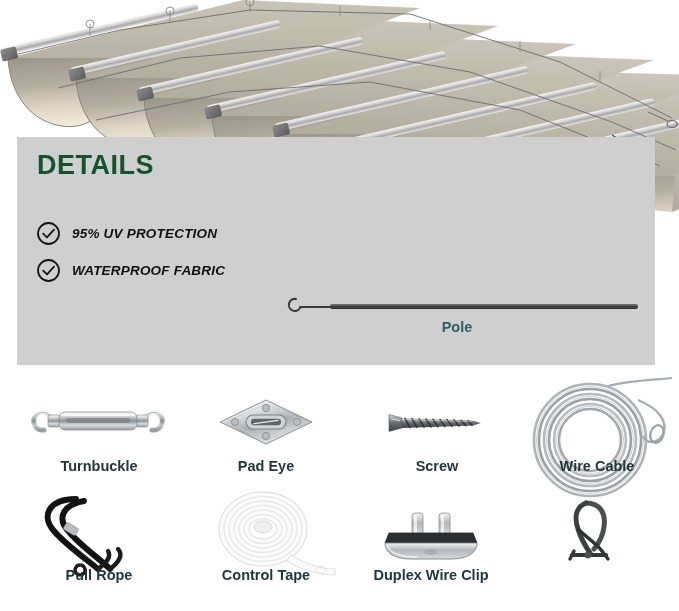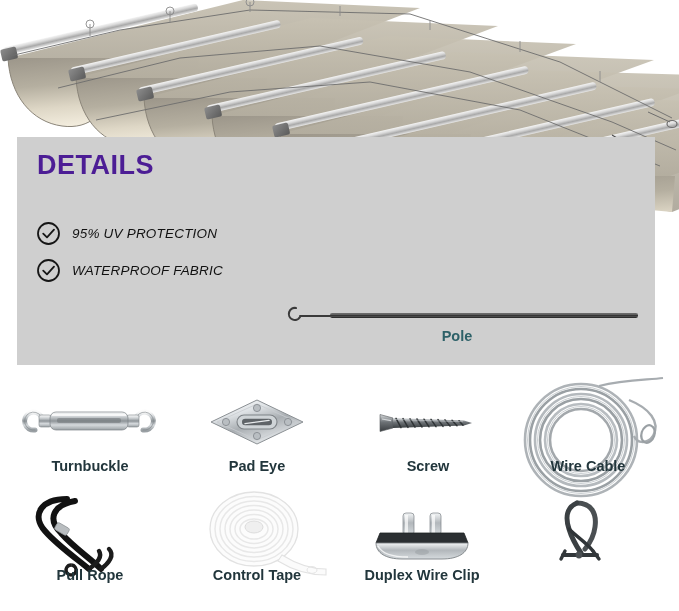--- a/index.html
+++ b/index.html
@@ -15,37 +15,37 @@
   .hero{position:absolute;left:0;top:0;width:679px;height:250px;overflow:hidden;}
 
   
   .details-panel{
     position:absolute;left:17px;top:137px;width:638px;height:228px;
     background:#cfcfcf;
   }
   .details-title{
     position:absolute;left:20px;top:13px;
     font-size:27px;font-weight:bold;letter-spacing:.5px;
-    color:#4c1d95;
+    color:#14532d;
   }
   .feature-list{position:absolute;left:19px;top:80px;width:330px;}
   .feature-row{display:flex;align-items:center;height:32px;margin-bottom:5px;}
   .check-icon{width:25px;height:25px;flex:0 0 25px;margin-right:11px;}
   .feature-text{
-    font-size:13.5px;font-weight:normal;font-style:italic;
+    font-size:13.5px;font-weight:bold;font-style:italic;
     color:#111111;letter-spacing:.2px;white-space:nowrap;
   }
-  .pole-wrap{position:absolute;left:255px;top:159px;width:370px;height:60px;}
+  .pole-wrap{position:absolute;left:255px;top:150px;width:370px;height:60px;}
   .pole-label{
     position:absolute;left:0;top:32px;width:370px;text-align:center;
     font-size:14.5px;font-weight:bold;color:#2d6168;
   }
 
   
-  .acc-grid{position:absolute;left:0;top:372px;width:640px;height:239px;}
+  .acc-grid{position:absolute;left:9px;top:372px;width:640px;height:239px;}
   .acc-cell{position:absolute;width:170px;height:112px;}
   .acc-art{position:absolute;left:0;top:0;width:170px;height:78px;}
   .acc-label{
     position:absolute;left:0;top:74px;width:170px;text-align:center;
     font-size:14.5px;font-weight:bold;color:#22363c;white-space:nowrap;
   }
   .wire-cable-cell{z-index:3;}
   .wire-cable-cell .acc-art{height:125px;top:-6px;}
   .wire-cable-cell .acc-label{top:74px;z-index:4;position:absolute;}
   svg{display:block;overflow:visible;}

